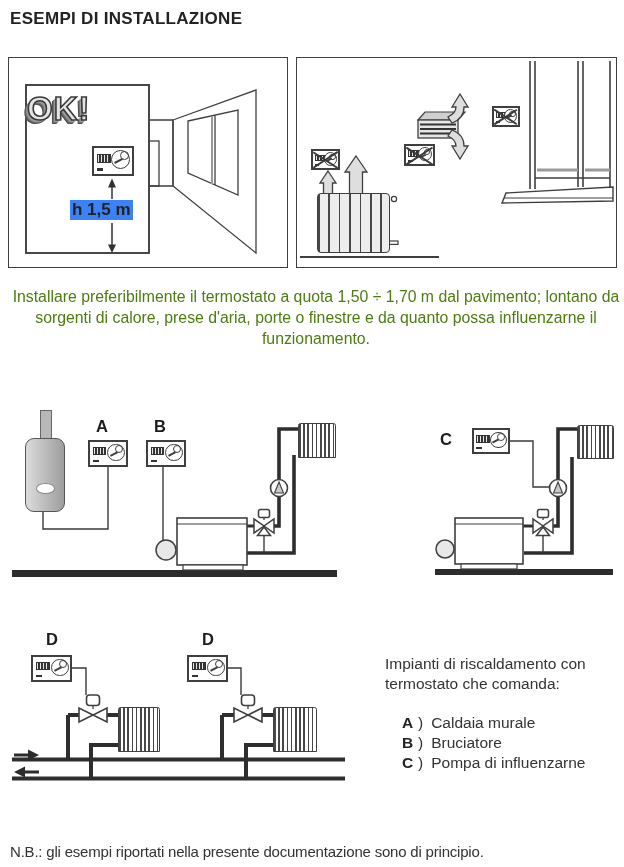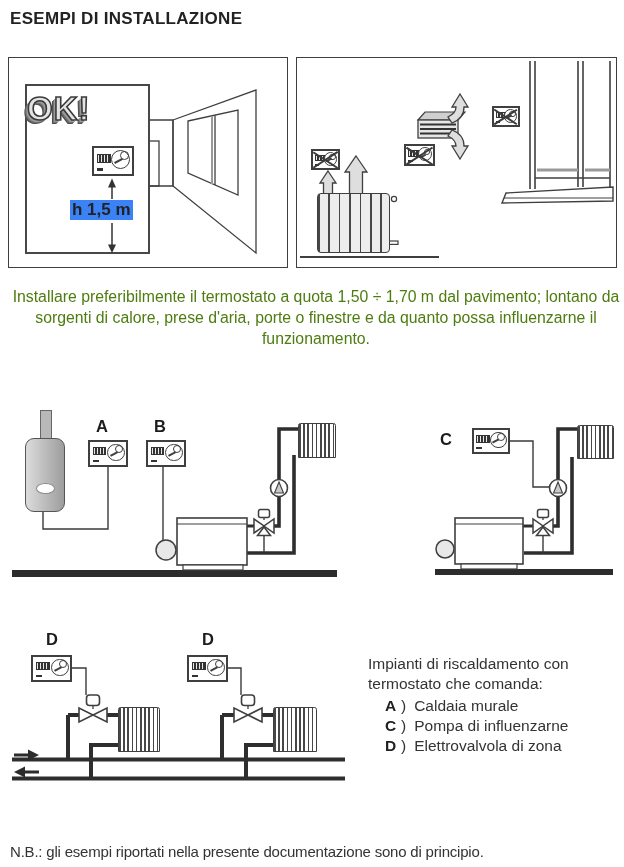--- a/index.html
+++ b/index.html
@@ -27,22 +27,22 @@
   .tstat.crossed::after{transform:rotate(-33deg);}
   
   .radiator{border:1.6px solid #3f3f3f;box-sizing:border-box;border-radius:2.5px 2.5px 0 0;
             background:#fff repeating-linear-gradient(90deg,#474747 0 1.6px,#fff 1.6px 4.2px);}
   .radiator.big{border-radius:4px;background:#f2f2f2 repeating-linear-gradient(90deg,#474747 0 1.7px,#ededed 1.7px 10.4px);}
   
   .boiler-body{left:25px;top:438px;width:40px;height:74px;background:linear-gradient(90deg,#dcdcdc,#9d9d9d);
                border:1.6px solid #555;border-radius:9px;box-sizing:border-box;}
   .boiler-oval{position:absolute;left:10px;top:44px;width:17px;height:9px;background:#fff;border:1px solid #8a8a8a;border-radius:50%;}
   .boiler-chimney{left:40px;top:410px;width:12px;height:29px;background:#b8b8b8;border:1px solid #666;box-sizing:border-box;}
-  .legend{left:368px;top:654px;width:237px;font-size:15.5px;line-height:20px;color:#333;}
-  .legend-items{margin-top:2px;margin-left:17px;}
+  .legend{left:385px;top:654px;width:237px;font-size:15.5px;line-height:20px;color:#333;}
+  .legend-items{margin-top:19px;margin-left:17px;}
   .legend-item b{display:inline-block;width:16px;color:#222;}
   .legend-item .paren{margin-right:8px;}
 </style>
 </head>
 <body>
 
 <div class="abs page-title">ESEMPI DI INSTALLAZIONE</div>
 
 <div class="abs panel" style="left:8px;top:57px;width:280px;height:211px;">
   <svg width="277" height="208" viewBox="0 0 277 208">
@@ -237,18 +237,18 @@
 <div class="abs lbl" style="left:46px;top:630px;">D</div>
 <div class="abs lbl" style="left:202px;top:630px;">D</div>
 <div class="abs radiator" style="left:118px;top:707px;width:42px;height:45px;"></div>
 <div class="abs radiator" style="left:273px;top:707px;width:44px;height:45px;"></div>
 
 <div class="abs legend">
   <div>Impianti di riscaldamento con</div>
   <div>termostato che comanda:</div>
   <div class="legend-items">
     <div class="legend-item"><b>A</b><span class="paren">)</span><span>Caldaia murale</span></div>
+    <div class="legend-item"><b>B</b><span class="paren">)</span><span>Bruciatore</span></div>
     <div class="legend-item"><b>C</b><span class="paren">)</span><span>Pompa di influenzarne</span></div>
-    <div class="legend-item"><b>D</b><span class="paren">)</span><span>Elettrovalvola di zona</span></div>
   </div>
 </div>
 
 <div class="abs footer">N.B.: gli esempi riportati nella presente documentazione sono di principio.</div>
 
 </body></html>

